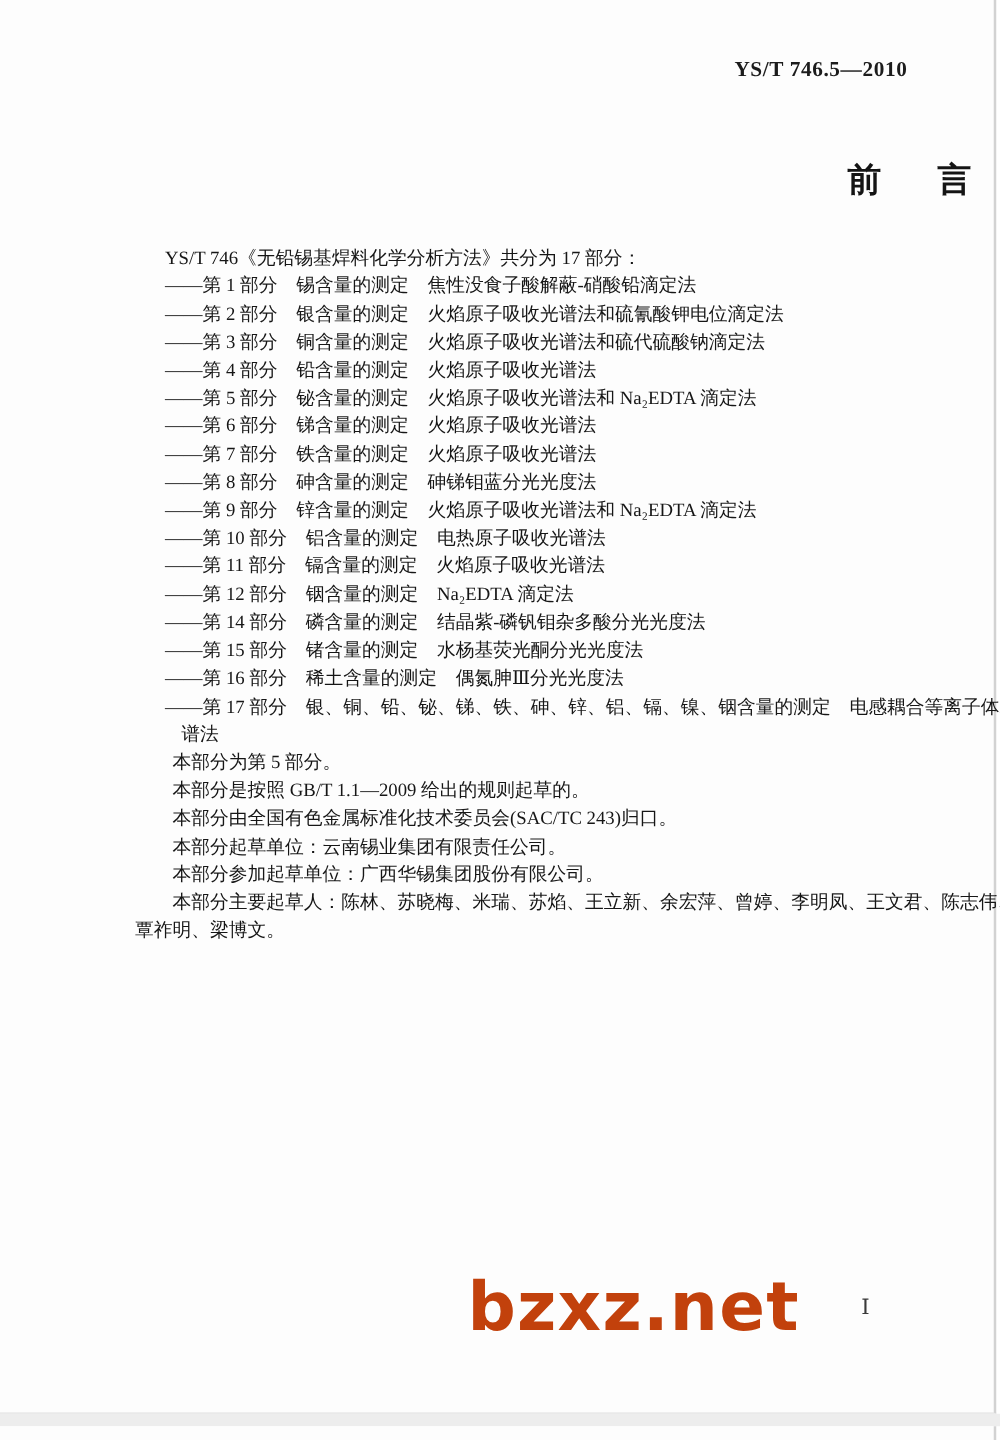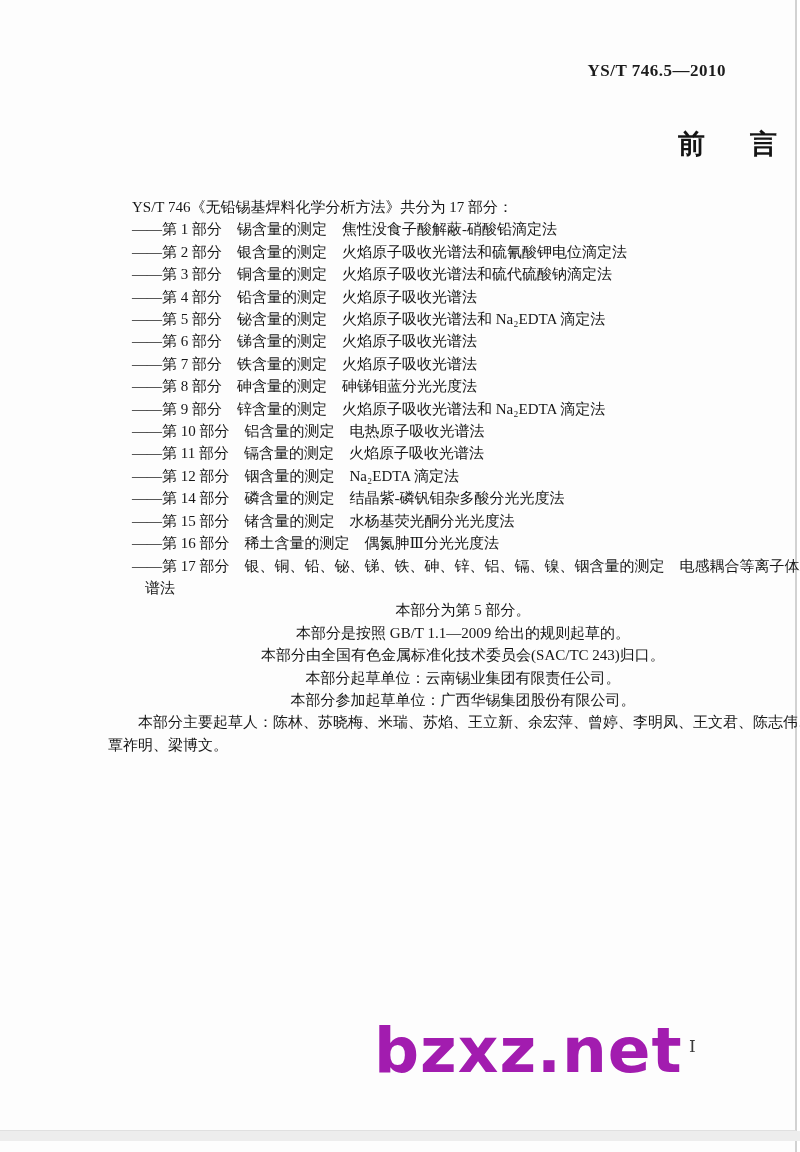--- a/index.html
+++ b/index.html
@@ -39,21 +39,21 @@
     position: absolute;
     top: 1141px; left: 0;
     width: 797px;
     height: 11px;
     background: #fdfdfd;
     border-right: 2px solid #d2d2d2;
     box-sizing: border-box;
   }
   .doc-code {
     position: absolute;
-    top: 61px; left: 0;
+    top: 46px; left: 0;
     width: 726px;
     text-align: right;
     font-size: 17px;
     font-weight: bold;
     color: #1c1c1c;
     letter-spacing: 0.5px;
     white-space: nowrap;
   }
   .page-title {
     position: absolute;
@@ -77,34 +77,33 @@
     margin-left: 32px;
   }
   .line {
     white-space: nowrap;
   }
   .indent {
     text-indent: 24px;
   }
   .p-indent {
     text-indent: 30px;
-    text-align: center;
   }
   .wrap-indent {
     padding-left: 37px;
     font-family: Liberation Serif, serif;
   }
   .watermark {
     position: absolute;
     top: 1014px;
     left: 374px;
     font-family: "DejaVu Sans", "Liberation Sans", sans-serif;
-    font-size: 63px;
+    font-size: 54px;
     font-weight: bold;
-    color: #a21caf;
+    color: #c2410c;
     letter-spacing: 1px;
     white-space: nowrap;
     user-select: none;
   }
   .page-number {
     position: absolute;
     top: 1036px;
     left: 689px;
     font-size: 17px;
     color: #3a3a3a;

